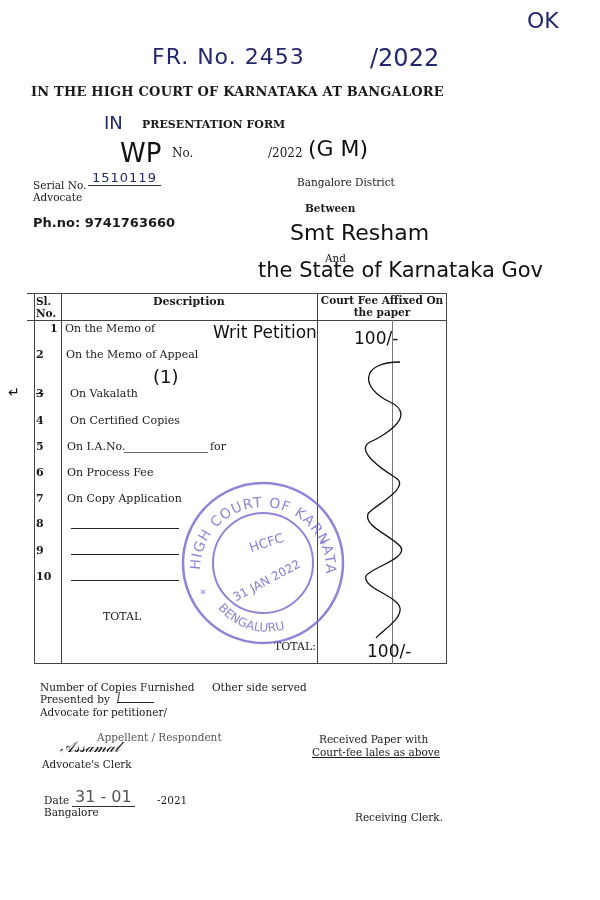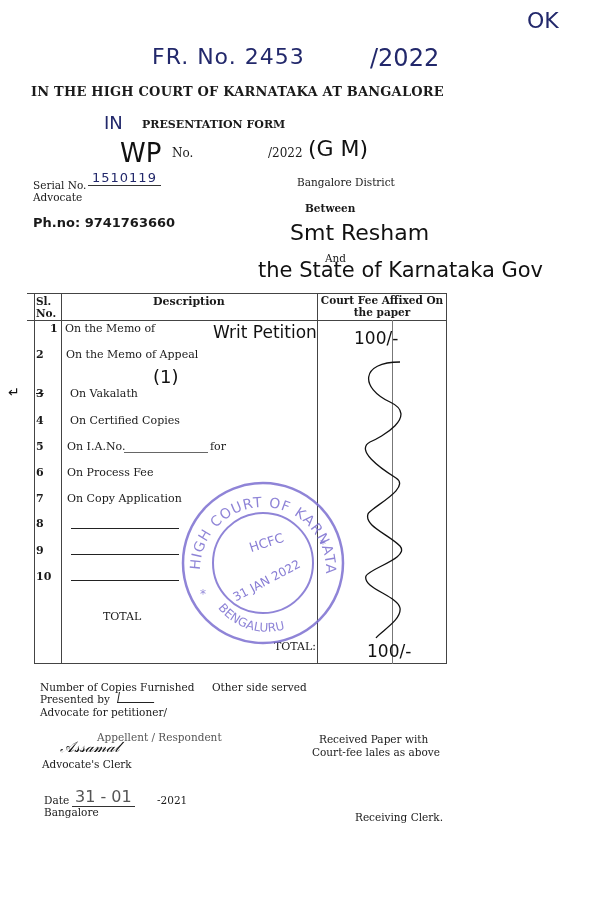--- a/index.html
+++ b/index.html
@@ -127,19 +127,19 @@
 <div class="abs small" style="left:212px;top:681px;">Other side served</div>
 <div class="abs small" style="left:40px;top:693px;">Presented by</div>
 <div class="abs hand-blk" style="left:118px;top:692px;width:36px;height:10px;border-left:1px solid #222;border-bottom:1px solid #222;transform:skewX(-10deg);"></div>
 <div class="abs small" style="left:40px;top:706px;">Advocate for petitioner/</div>
 
 <div class="abs small" style="left:58px;top:731px;color:#555;margin-left:39px;">Appellent / Respondent</div>
 <div class="abs hand-blk" style="left:60px;top:738px;font-size:15px;font-style:italic;">𝒜𝓈𝓈𝒶𝓂𝒶𝓁</div>
 <div class="abs small" style="left:42px;top:758px;">Advocate's Clerk</div>
 
 <div class="abs small" style="left:319px;top:733px;">Received Paper with</div>
-<div class="abs small" style="left:312px;top:746px;">Court-fee lales as above</div>
+<div class="abs small" style="left:312px;top:746px;text-decoration:underline;">Court-fee lales as above</div>
 
 <div class="abs small" style="left:44px;top:794px;">Date</div>
 <div class="abs hand" style="left:72px;top:787px;font-size:16px;color:#555;border-bottom:1px solid #333;padding:0 3px;">31 - 01</div>
 <div class="abs small" style="left:157px;top:794px;">-2021</div>
 <div class="abs small" style="left:44px;top:806px;">Bangalore</div>
 <div class="abs small" style="left:355px;top:811px;">Receiving Clerk.</div>
 
 </body></html>

